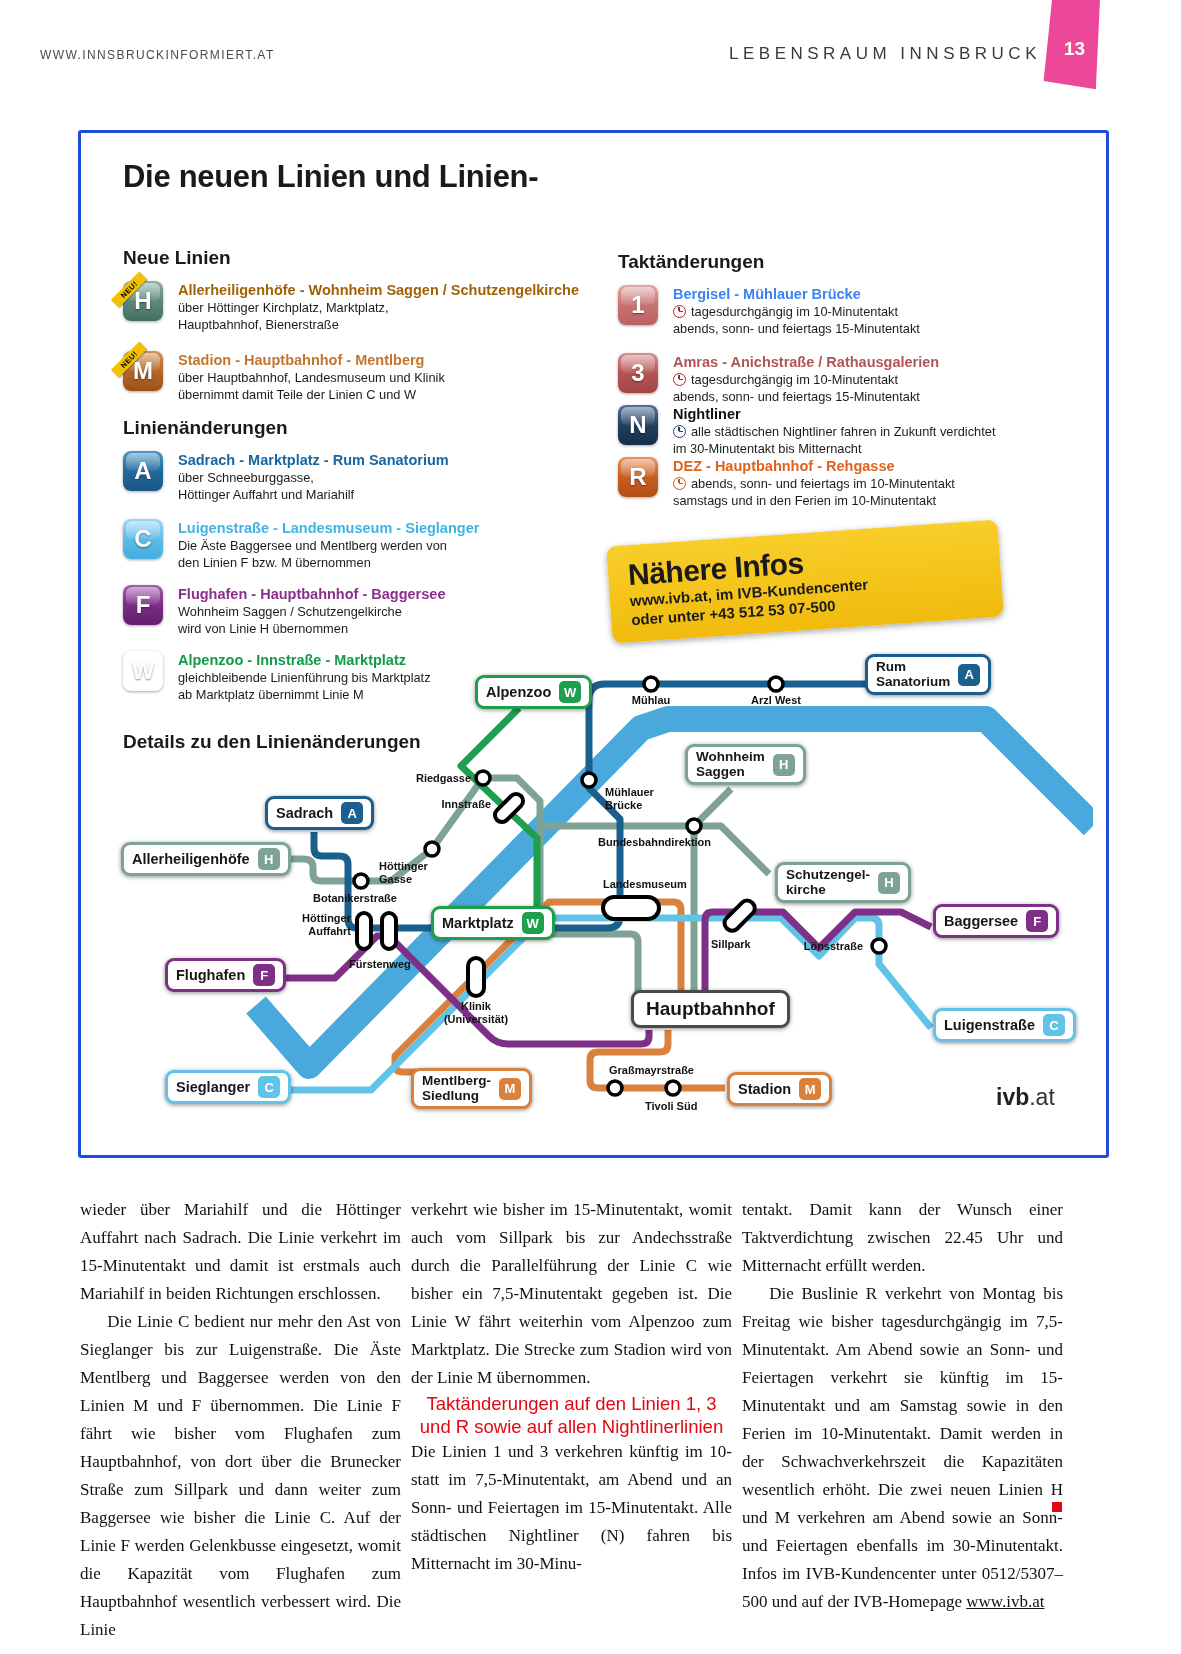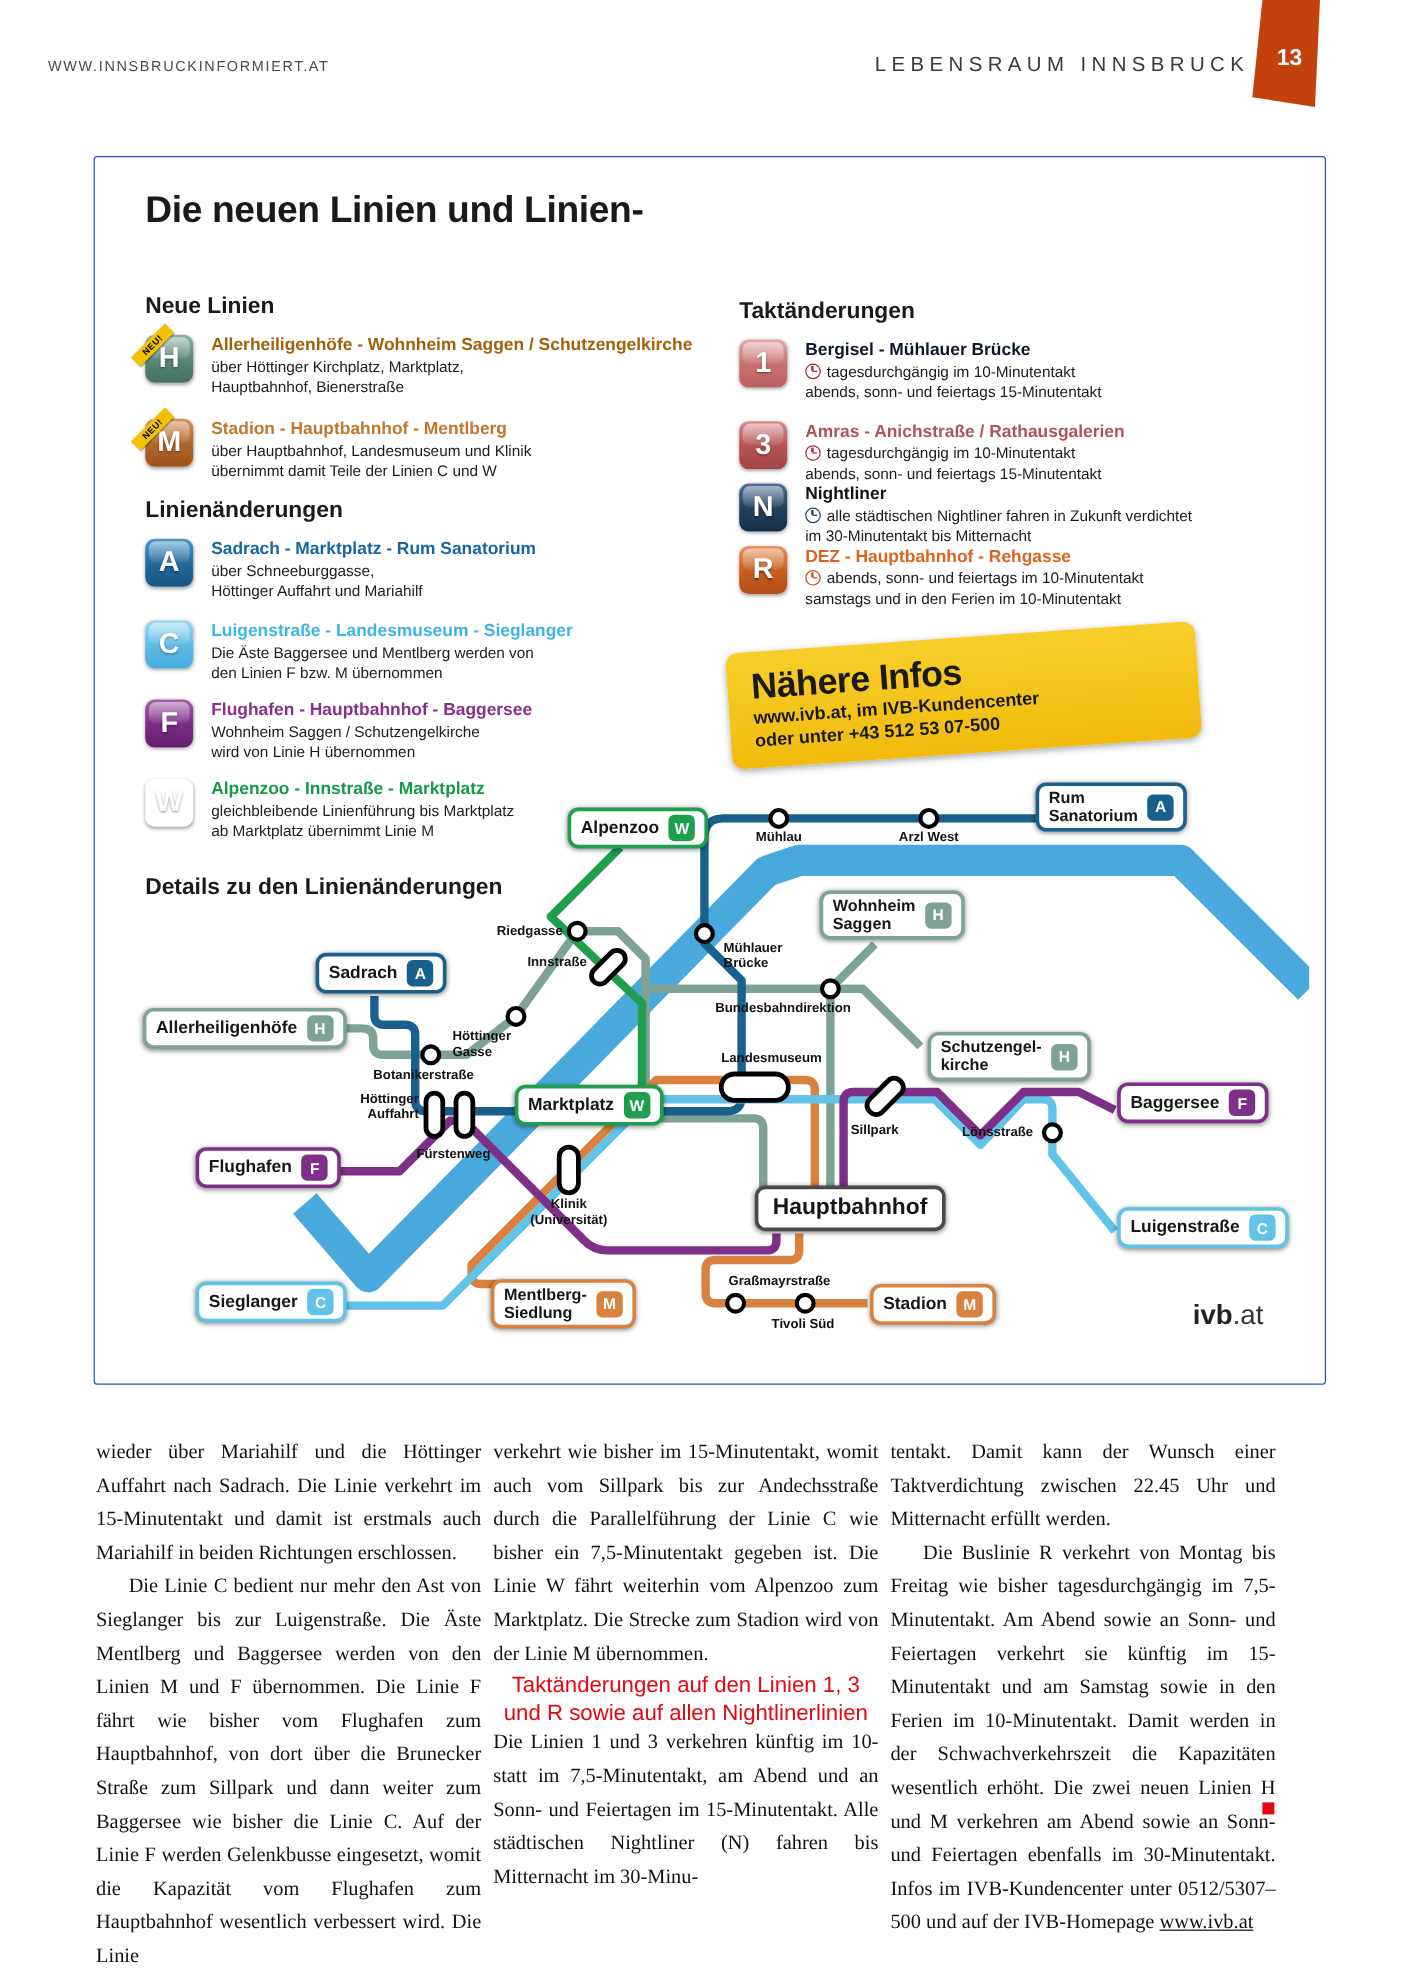--- a/index.html
+++ b/index.html
@@ -2,27 +2,27 @@
 <html><head>
 <meta charset="utf-8">
 <style>
   html,body{margin:0;padding:0;}
   body{width:1181px;height:1654px;position:relative;background:#fff;
        font-family:"Liberation Sans",sans-serif;color:#1a1a1a;overflow:hidden;}
 
   
   .hdr-url{position:absolute;left:40px;top:48px;font-size:12px;letter-spacing:1.4px;color:#4a4a4a;}
   .hdr-sec{position:absolute;right:140px;top:44px;font-size:17px;letter-spacing:4.5px;color:#3a3a3a;}
-  .ptab{position:absolute;left:1040px;top:0;width:60px;height:92px;background:#c2410c;
+  .ptab{position:absolute;left:1040px;top:0;width:60px;height:92px;background:#ec4899;
         clip-path:polygon(20% 0,100% 0,93% 97%,6% 88%);}
   .ptab span{position:absolute;left:24px;top:38px;color:#fff;font-size:19px;font-weight:bold;}
 
   
   .panel{position:absolute;left:78px;top:130px;width:1025px;height:1022px;
-         border:1px solid #1d4ed8;border-radius:3px;background:#fff;}
+         border:3px solid #1d4ed8;border-radius:3px;background:#fff;}
   .ptitle{position:absolute;left:42px;top:24px;font-size:31px;font-weight:bold;line-height:39px;letter-spacing:-.3px;}
   .lh{position:absolute;font-size:19px;font-weight:bold;}
 
   
   .entry{position:absolute;display:flex;gap:15px;width:470px;}
   .lic{width:40px;height:40px;border-radius:8px;position:relative;color:#fff;font-weight:bold;font-size:24px;
        display:flex;align-items:center;justify-content:center;flex:0 0 auto;
        text-shadow:0 1px 2px rgba(0,0,0,.45);box-shadow:0 1px 3px rgba(0,0,0,.35);}
   .lic::after{content:"";position:absolute;left:3px;right:3px;top:2px;height:45%;border-radius:6px;
        background:linear-gradient(180deg,rgba(255,255,255,.5),rgba(255,255,255,.06));}
@@ -36,21 +36,21 @@
   .ic-m{background:linear-gradient(180deg,#D39059,#B4672B 50%,#9A5219);}
   .ic-a{background:linear-gradient(180deg,#4C96C8,#236A9E 50%,#175685);}
   .ic-c{background:linear-gradient(180deg,#9AD7F2,#5FBCE8 50%,#45ACDF);}
   .ic-f{background:linear-gradient(180deg,#A45CAD,#7A2D84 50%,#641F6E);}
   .ic-w{background:linear-gradient(180deg,#55BA74,#1E9C4F 50%,#108542;);}
   .ic-1{background:linear-gradient(180deg,#E3A8A8,#C87272 50%,#BB6060);}
   .ic-3{background:linear-gradient(180deg,#D98D8D,#B55454 50%,#A44545);}
   .ic-n{background:linear-gradient(180deg,#51709A,#22405F 50%,#152E49);}
   .ic-r{background:linear-gradient(180deg,#E5945C,#C95E22 50%,#B34E15);}
   .t-h .et{color:#a16207}.t-m .et{color:#C2762E}.t-a .et{color:#1566A3}.t-c .et{color:#3FB3E3}
-  .t-f .et{color:#8C2E8C}.t-w .et{color:#149A49}.t-1 .et{color:#0f172a}.t-3 .et{color:#B05555}
+  .t-f .et{color:#8C2E8C}.t-w .et{color:#149A49}.t-1 .et{color:#3b82f6}.t-3 .et{color:#B05555}
   .t-n .et{color:#111}.t-r .et{color:#DD6320}
   .clock{display:inline-block;width:11px;height:11px;border:1.6px solid currentColor;border-radius:50%;
          position:relative;margin-right:5px;vertical-align:-2px;}
   .clock::before{content:"";position:absolute;left:4px;top:1px;width:1.6px;height:4px;background:currentColor;}
   .clock::after{content:"";position:absolute;left:5px;top:4.5px;width:4px;height:1.6px;background:currentColor;}
   .t-1 .clock,.t-3 .clock{color:#9C2B36}.t-n .clock{color:#23405E}.t-r .clock{color:#C2551D}
 
   
   .infobox{position:absolute;left:528px;top:400px;width:352px;transform:rotate(-4deg);
            background:linear-gradient(180deg,#F8CE2A,#F1BB0D);border-radius:10px;

